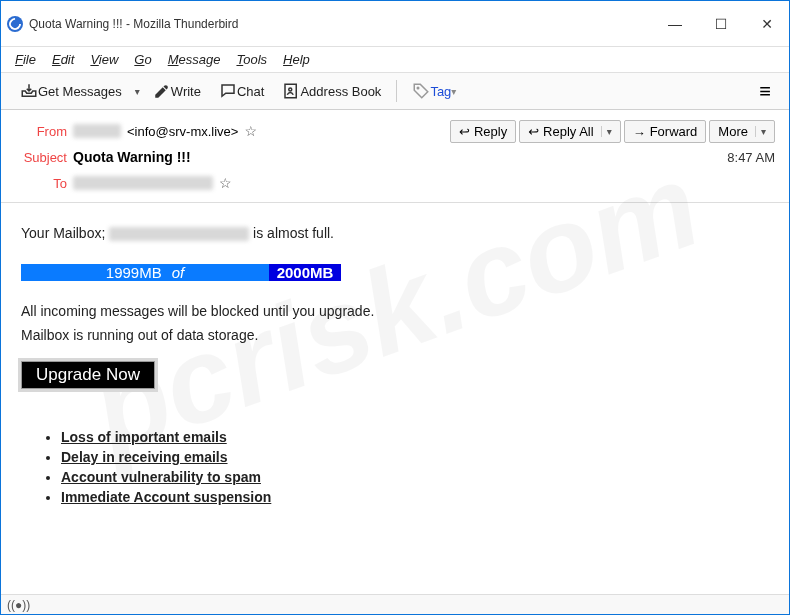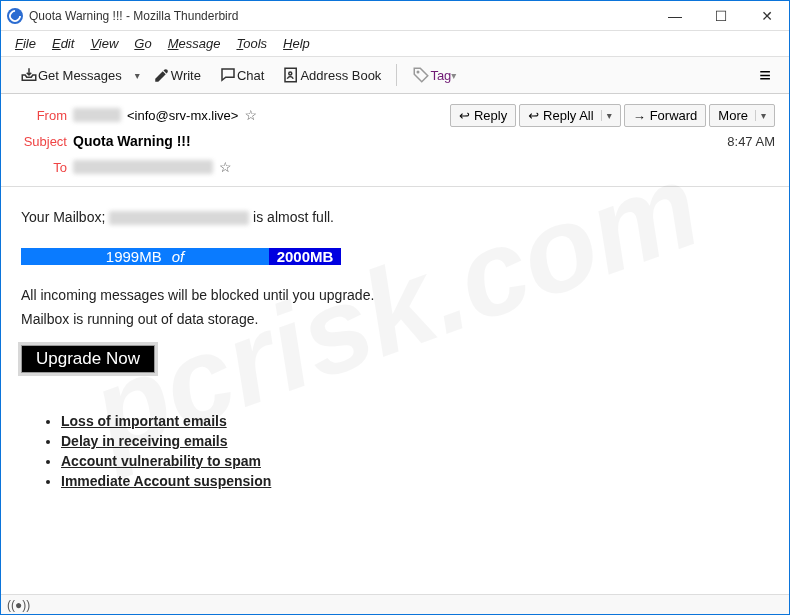--- a/index.html
+++ b/index.html
@@ -20,21 +20,21 @@
       font-size: 120px;
       font-style: italic;
       font-weight: bold;
       color: rgba(0,0,0,0.04);
       pointer-events: none;
       white-space: nowrap;
       z-index: 0;
     }
     
     .titlebar {
-      height: 30px;
+      height: 46px;
       display: flex;
       align-items: center;
       padding: 0 8px 0 6px;
       border-bottom: 1px solid #e0e0e0;
       background: #fff;
     }
     .app-icon {
       width: 16px; height: 16px;
       background: #2b6cd1;
       border-radius: 50%;
@@ -218,21 +218,21 @@
         <path d="M7 17c1-2 3-3 4-3s3 1 4 3"></path>
       </svg>
     <span>Address Book</span>
   </div>
   <div class="sep"></div>
   <div class="tbtn">
     <svg viewBox="0 0 24 24" fill="none" stroke="#999" stroke-width="2">
         <path d="M3 3h8l10 10-8 8L3 11V3z"></path>
         <circle cx="8" cy="8" r="1"></circle>
       </svg>
-    <span style="color:#701a75">Tag</span>
+    <span style="color:#1d4ed8">Tag</span>
     <span style="font-size:10px;color:#888">▾</span>
   </div>
   <div class="hamburger">≡</div>
 </div>
 
 <div class="header">
   <div class="hrow">
     <span class="hlabel">From</span>
     <span class="redacted" style="width:48px"></span>
     <span>&lt;info@srv-mx.live&gt;</span>

